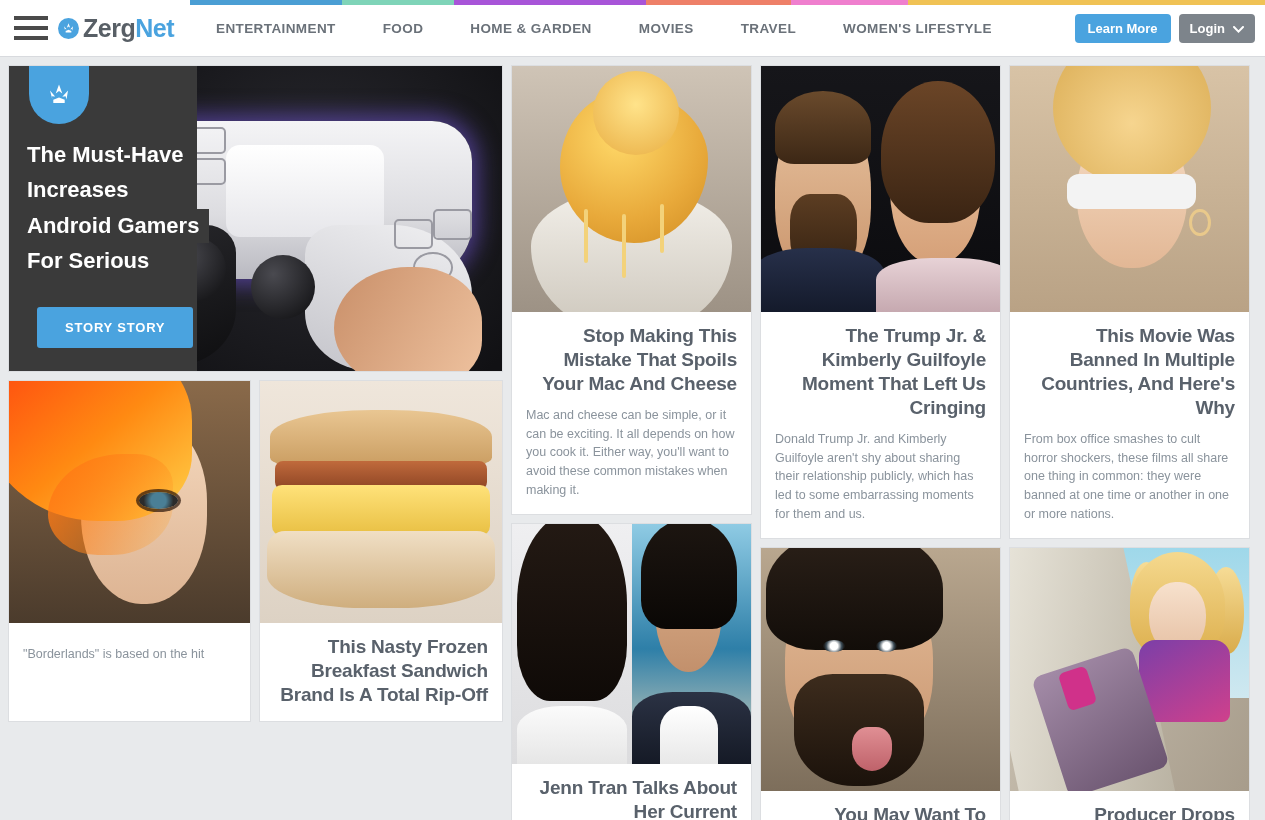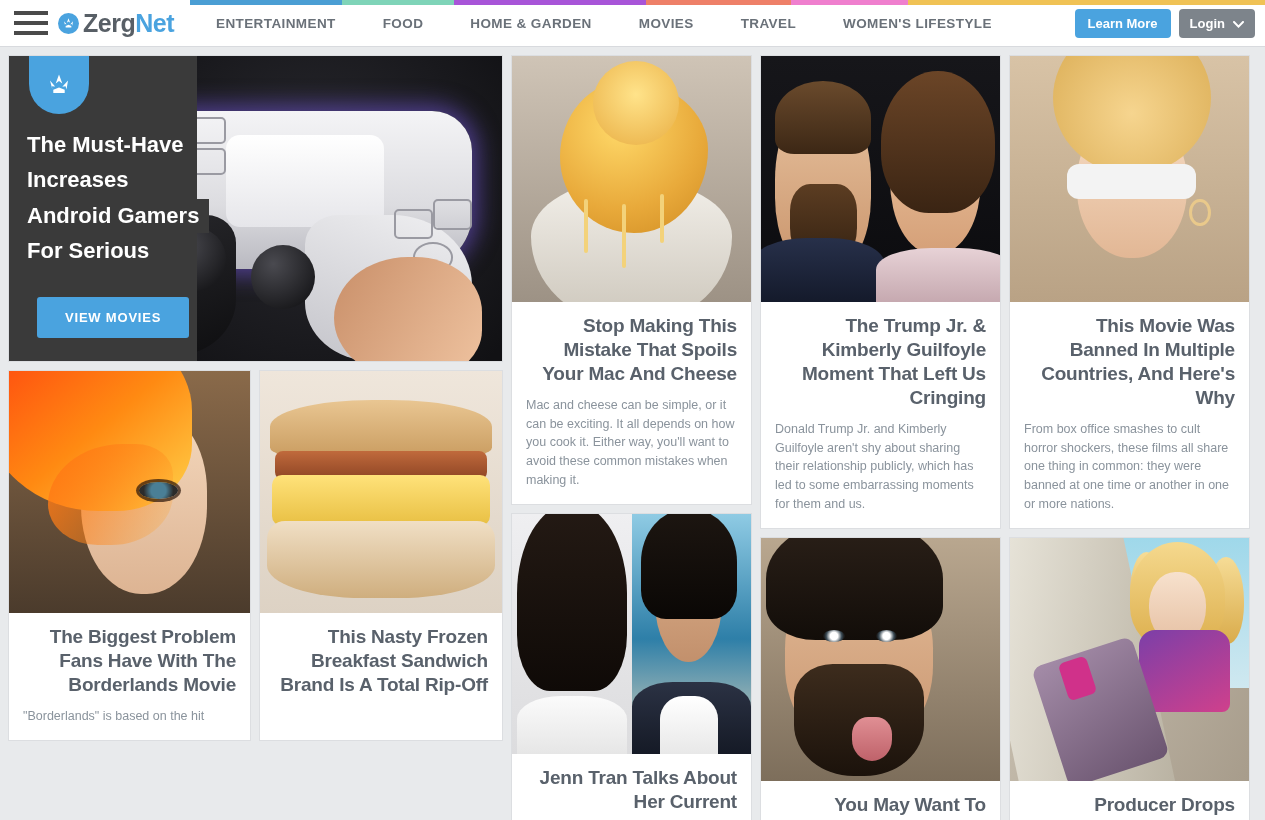--- a/index.html
+++ b/index.html
@@ -6,21 +6,21 @@
   html, body {
     width: 1265px; height: 820px;
     overflow: hidden;
     background: #e8eaec;
     font-family: "Liberation Sans", sans-serif;
   }
 
   
   .header {
     position: relative;
-    height: 47px;
+    height: 57px;
     background: #ffffff;
     display: flex;
     align-items: center;
     border-bottom: 1px solid #d8dade;
   }
   .colorbar {
     position: absolute;
     top: 0; left: 190px;
     height: 5px;
     display: flex;
@@ -357,36 +357,35 @@
           <svg width="30" height="30" viewBox="0 0 20 20" aria-hidden="true">
             <path d="M10 3 L12.2 9 L10 7.4 L7.8 9 Z M4 7 L7.4 11 L5.2 10.8 L5.6 13 Z M16 7 L15 13 L14.4 10.8 L12.2 11.2 Z M6.2 13.2 L10 11.6 L13.8 13.2 L13.8 15.4 L6.2 15.4 Z" fill="#ffffff"></path>
           </svg>
         </div>
         <div class="hero-titles">
           <span>The Must-Have</span>
           <span>Increases</span>
           <span>Android Gamers</span>
           <span>For Serious</span>
         </div>
-        <button class="hero-cta">VIEW MOVIES</button>
+        <button class="hero-cta">STORY STORY</button>
       </div>
     </div>
 
     <div class="row2">
       <div class="card" style="width:243px">
         <div class="thumb" style="height:242px">
           <div class="ph lil-bg">
             <div class="lil-face"></div>
             <div class="lil-hair"></div>
             <div class="lil-strand"></div>
             <div class="lil-eye"></div>
           </div>
         </div>
         <div class="card-body">
-          <div class="card-title">The Biggest Problem Fans Have With The Borderlands Movie</div>
           <div class="card-desc">"Borderlands" is based on the hit</div>
         </div>
       </div>
 
       <div class="card" style="width:244px">
         <div class="thumb" style="height:242px">
           <div class="ph bs-bg">
             <div class="bs-top"></div>
             <div class="bs-bacon"></div>
             <div class="bs-egg"></div>

